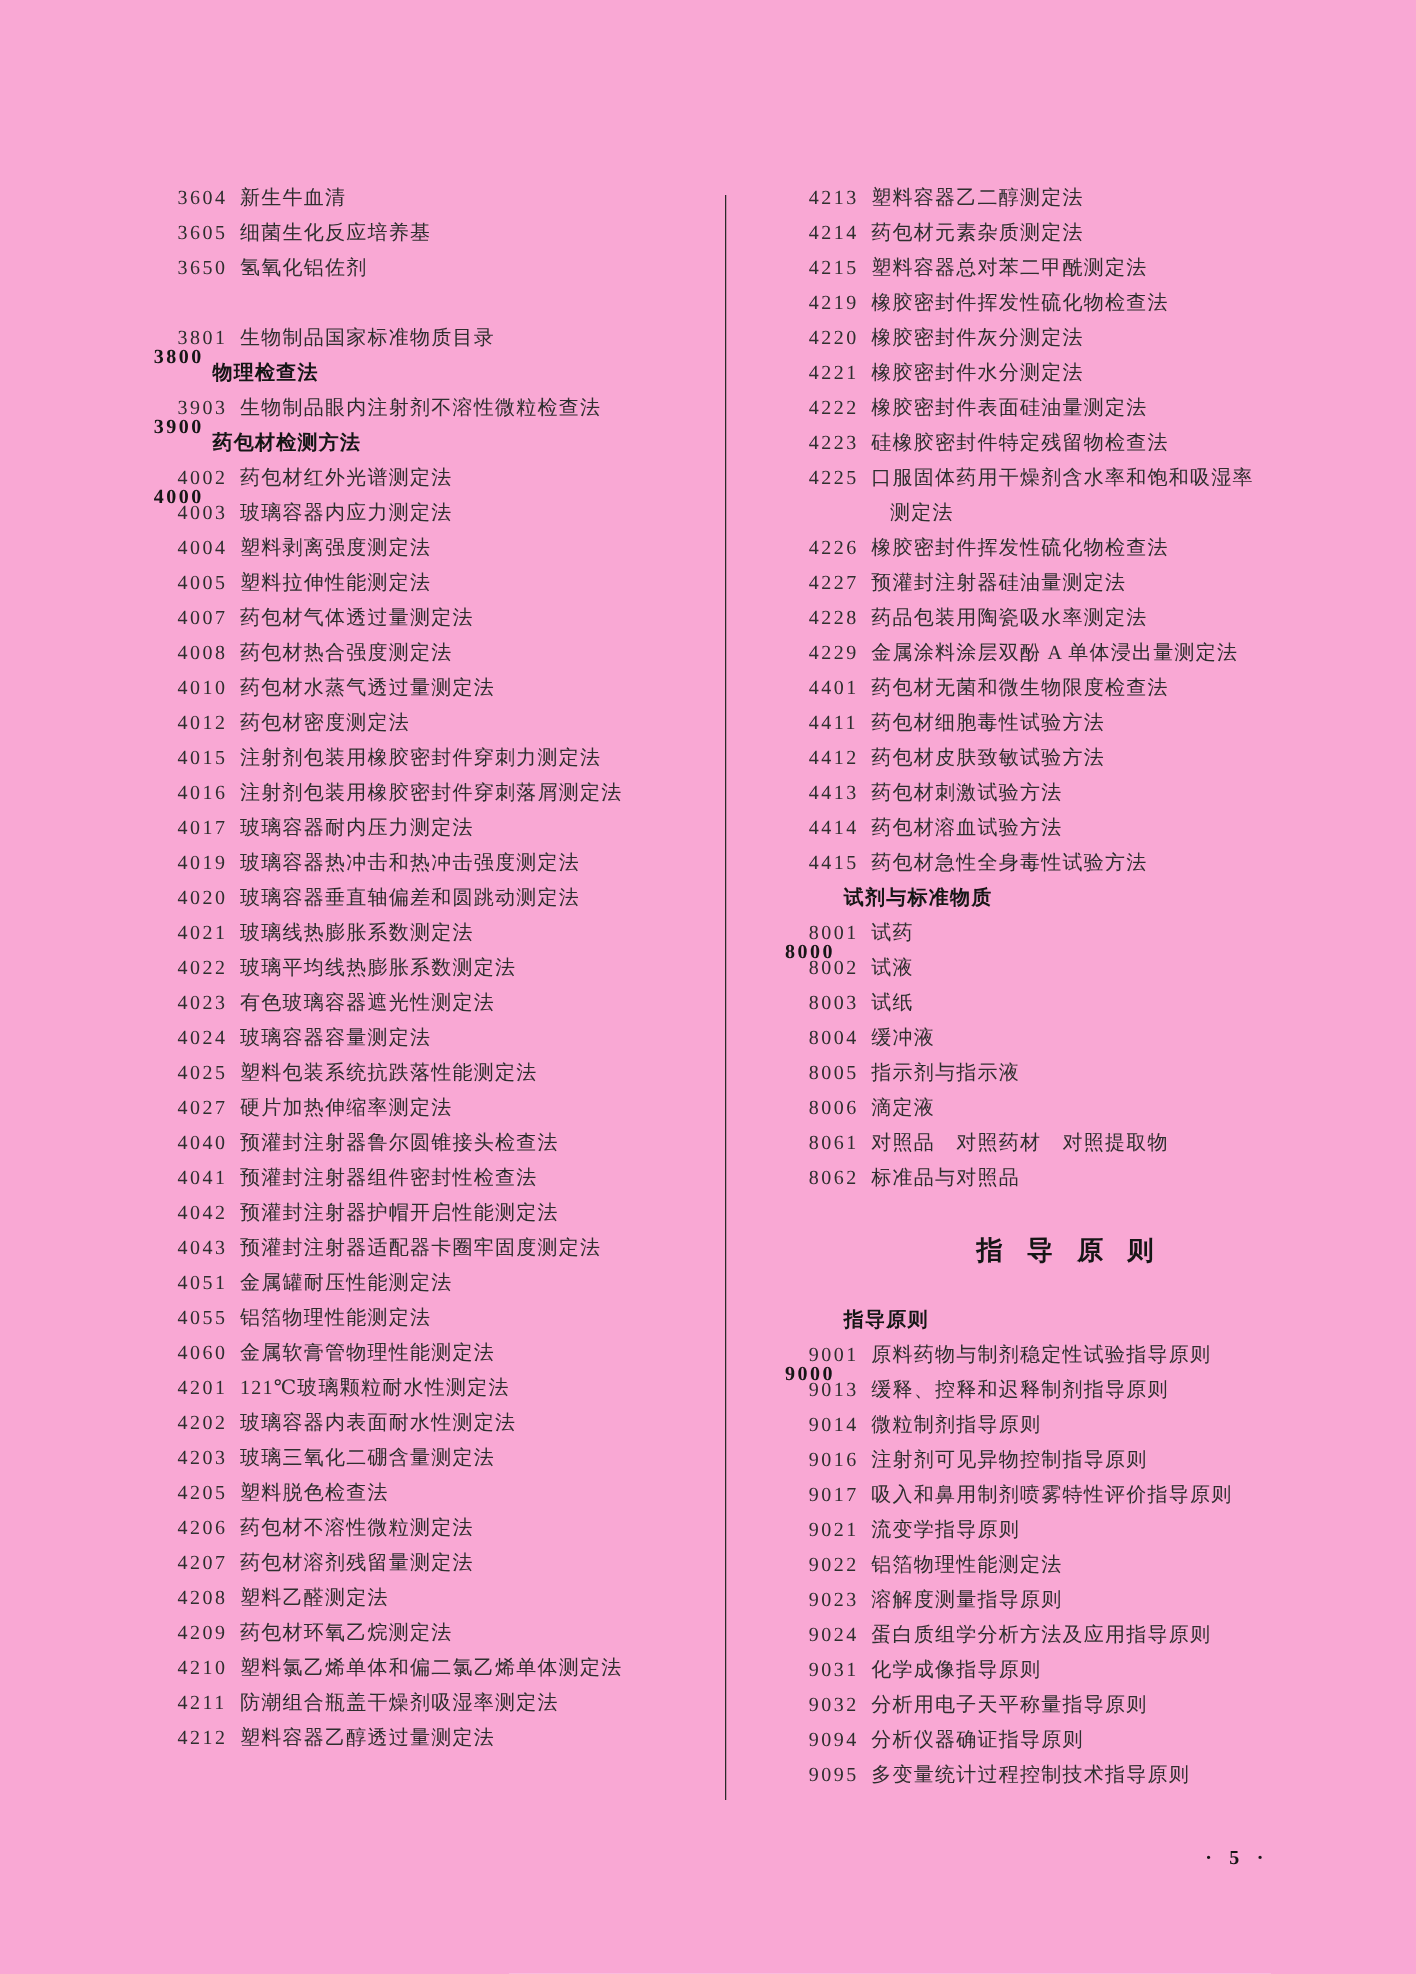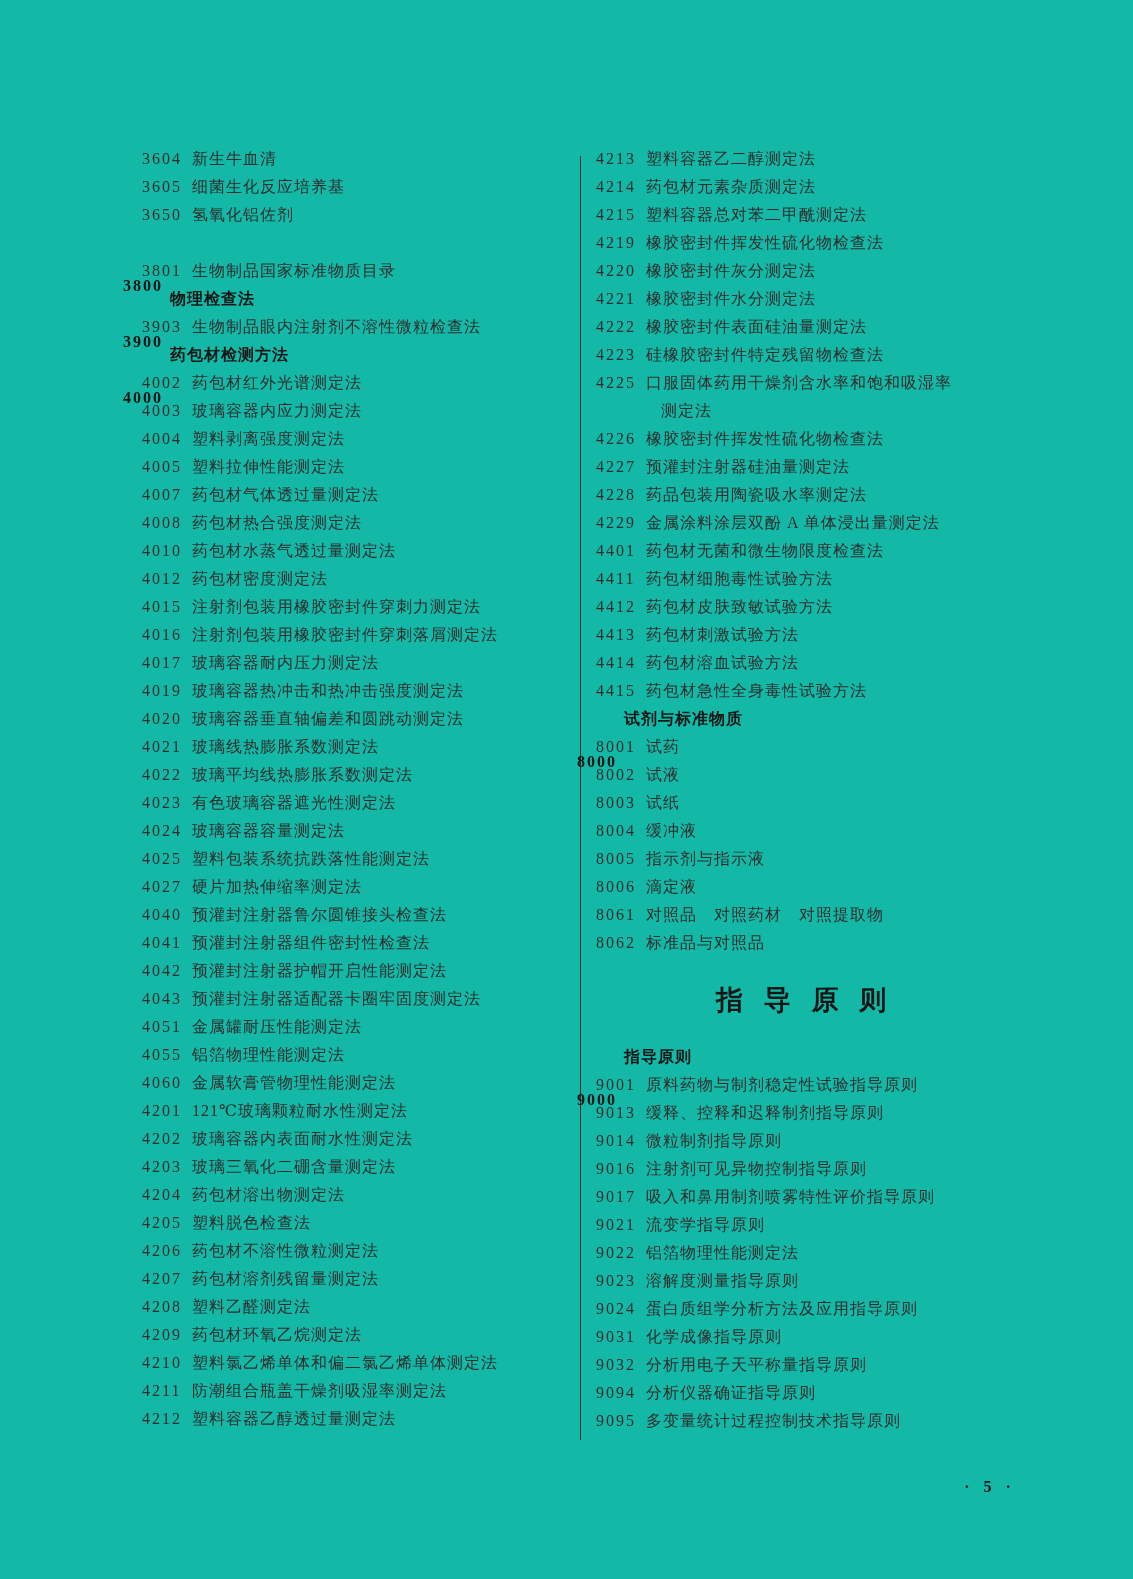--- a/index.html
+++ b/index.html
@@ -11,28 +11,28 @@
     position: relative;
     width: 1133px;
     height: 1579px;
     font-family: "Liberation Serif", "DejaVu Serif", serif;
     color: #2e2e2e;
     overflow: hidden;
   }
   .page {
     position: absolute;
     inset: 0;
-    background: #14b8a6;
+    background: #f9a8d4;
   }
   .col {
     position: absolute;
     top: 145px;
   }
   .col-left  { left: 123px; width: 455px; }
-  .col-right { left: 577px; width: 455px; }
+  .col-right { left: 628px; width: 455px; }
   .row {
     height: 28px;
     line-height: 28px;
     font-size: 16px;
     letter-spacing: 1px;
     white-space: nowrap;
   }
   .row .num {
     display: inline-block;
     letter-spacing: 2px;
@@ -42,21 +42,21 @@
   .entry .num { width: 50px; }
   .section {
     font-weight: bold;
     color: #161616;
   }
   .section .num { width: 47px; margin-top: 43px; }
   .cont { padding-left: 84px; }
   .heading {
     text-align: center;
     font-weight: bold;
-    font-size: 27px;
+    font-size: 21px;
     letter-spacing: 7px;
     height: 34px;
     line-height: 34px;
     margin: 26px 0 26px 0;
     color: #161616;
   }
   .divider {
     position: absolute;
     left: 580px;
     top: 156px;
@@ -113,21 +113,20 @@
       <div class="row entry"><span class="num">4040</span><span class="label">预灌封注射器鲁尔圆锥接头检查法</span></div>
       <div class="row entry"><span class="num">4041</span><span class="label">预灌封注射器组件密封性检查法</span></div>
       <div class="row entry"><span class="num">4042</span><span class="label">预灌封注射器护帽开启性能测定法</span></div>
       <div class="row entry"><span class="num">4043</span><span class="label">预灌封注射器适配器卡圈牢固度测定法</span></div>
       <div class="row entry"><span class="num">4051</span><span class="label">金属罐耐压性能测定法</span></div>
       <div class="row entry"><span class="num">4055</span><span class="label">铝箔物理性能测定法</span></div>
       <div class="row entry"><span class="num">4060</span><span class="label">金属软膏管物理性能测定法</span></div>
       <div class="row entry"><span class="num">4201</span><span class="label">121℃玻璃颗粒耐水性测定法</span></div>
       <div class="row entry"><span class="num">4202</span><span class="label">玻璃容器内表面耐水性测定法</span></div>
       <div class="row entry"><span class="num">4203</span><span class="label">玻璃三氧化二硼含量测定法</span></div>
-      <div class="row entry"><span class="num">4204</span><span class="label">药包材溶出物测定法</span></div>
       <div class="row entry"><span class="num">4205</span><span class="label">塑料脱色检查法</span></div>
       <div class="row entry"><span class="num">4206</span><span class="label">药包材不溶性微粒测定法</span></div>
       <div class="row entry"><span class="num">4207</span><span class="label">药包材溶剂残留量测定法</span></div>
       <div class="row entry"><span class="num">4208</span><span class="label">塑料乙醛测定法</span></div>
       <div class="row entry"><span class="num">4209</span><span class="label">药包材环氧乙烷测定法</span></div>
       <div class="row entry"><span class="num">4210</span><span class="label">塑料氯乙烯单体和偏二氯乙烯单体测定法</span></div>
       <div class="row entry"><span class="num">4211</span><span class="label">防潮组合瓶盖干燥剂吸湿率测定法</span></div>
       <div class="row entry"><span class="num">4212</span><span class="label">塑料容器乙醇透过量测定法</span></div>
     </div>
   <div class="col col-right" id="col-right">

